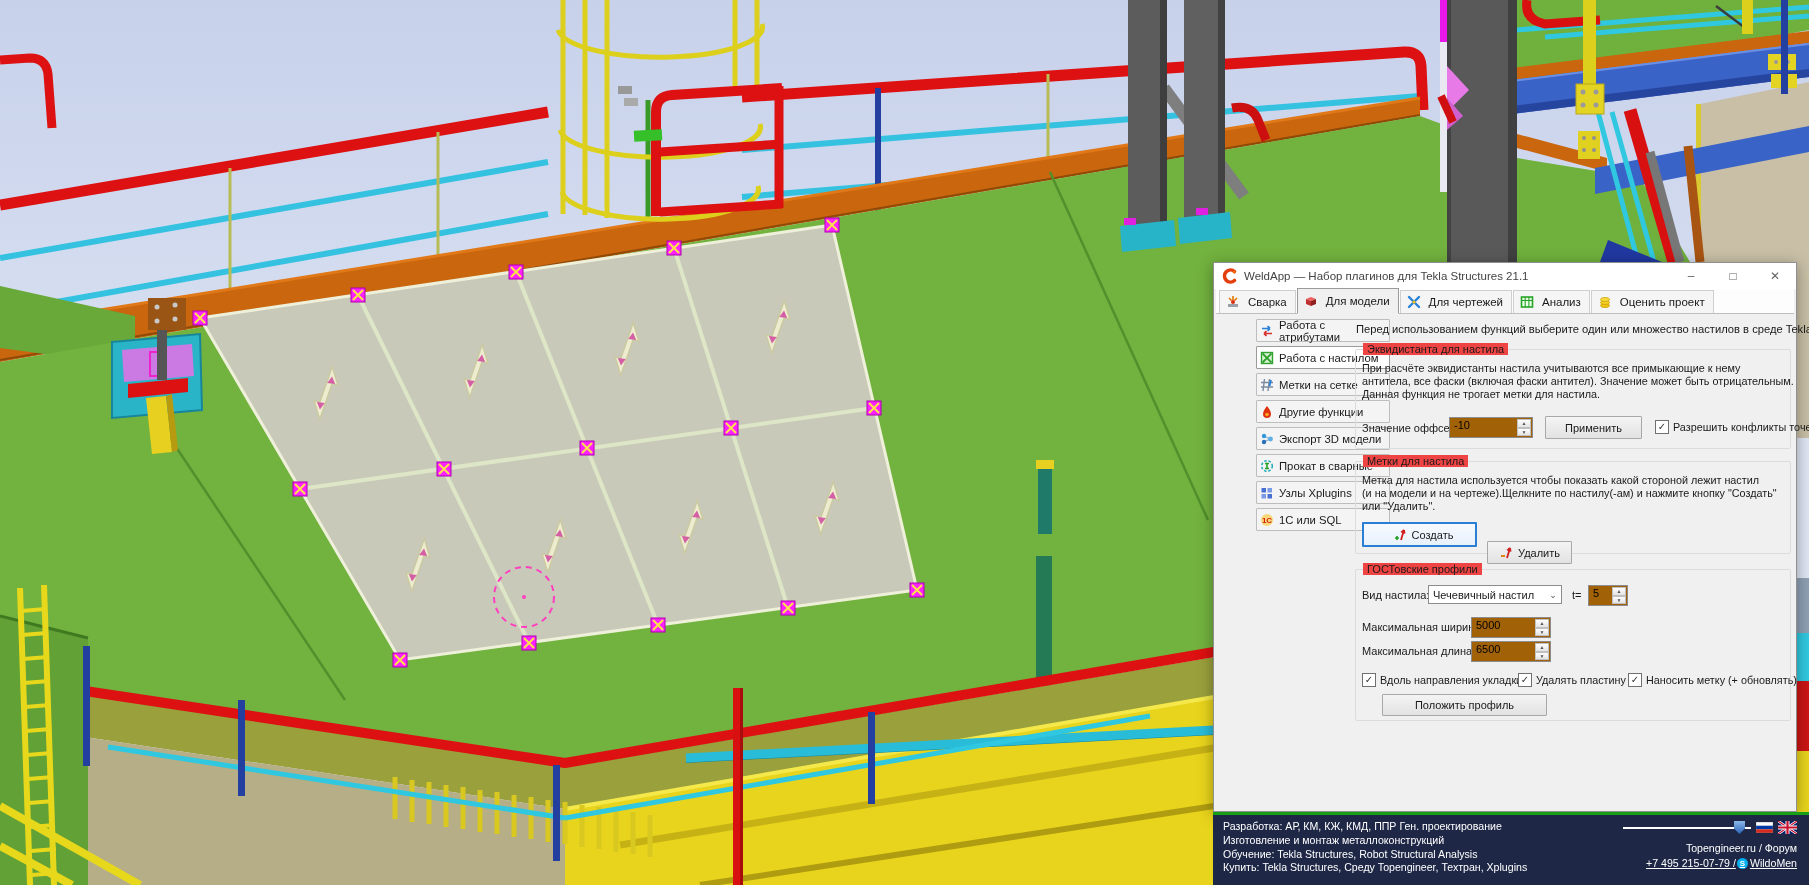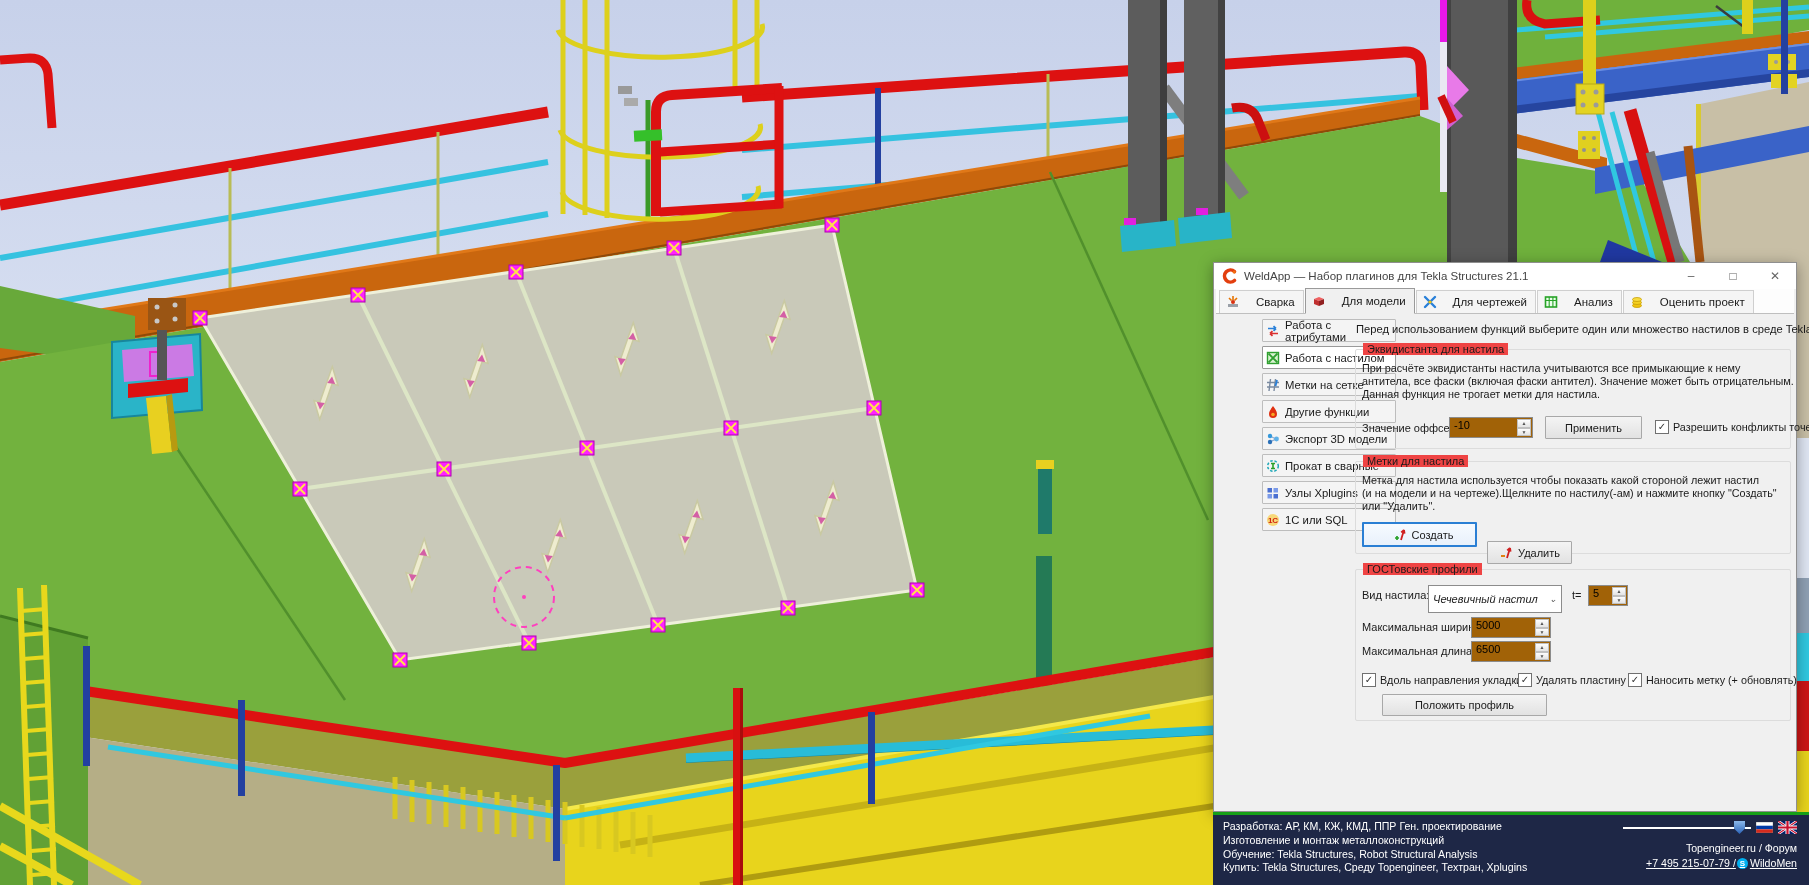--- a/index.html
+++ b/index.html
@@ -13,27 +13,27 @@
           box-shadow:0 3px 14px rgba(0,0,0,.35);font-size:11px;color:#1a1a1a;}
   .titlebar{position:absolute;left:0;top:0;right:0;height:26px;background:#ffffff;
             display:flex;align-items:center;padding-left:8px;box-sizing:border-box;}
   .titlebar .logo{width:16px;height:16px;margin-right:6px;flex:0 0 auto;}
   .titlebar .title{font-size:11.5px;color:#444;white-space:nowrap;}
   .winbtns{margin-left:auto;display:flex;height:100%;}
   .wb{width:42px;display:flex;align-items:center;justify-content:center;
       color:#666;font-size:12px;cursor:default;}
   .tabstrip{position:absolute;left:2px;top:26px;right:2px;height:25px;background:#fdfdfd;
             display:flex;align-items:flex-end;padding-left:3px;border-bottom:1px solid #bfbfbf;box-sizing:border-box;}
-  .tab{display:flex;align-items:center;gap:16px;padding:3px 8px 4px 6px;font-size:11.5px;
+  .tab{display:flex;align-items:center;gap:8px;padding:3px 8px 4px 6px;font-size:11.5px;
        background:#f5f5f5;border:1px solid #cfcfcf;border-bottom:none;margin-right:1px;height:15px;}
   .tab.active{background:#f0f0f0;border:1px solid #9a9a9a;border-bottom:1px solid #f0f0f0;
               height:17px;position:relative;top:1px;}
   .ticon{width:14px;height:14px;flex:0 0 auto;}
 
-  .side{position:absolute;left:6px;top:56px;width:134px;padding-left:42px;}
+  .side{position:absolute;left:0;top:56px;width:134px;padding-left:42px;}
   .sitem{display:flex;align-items:center;height:21px;border:1px solid #bdbdbd;background:#f4f4f4;
          margin-bottom:4px;padding-left:3px;font-size:11.3px;border-radius:1px;gap:5px;}
   .sitem.active{background:#ffffff;border-color:#9a9a9a;}
   .sicon{width:14px;height:14px;flex:0 0 auto;}
 
   .panel{position:absolute;left:140px;top:50px;right:4px;bottom:4px;}
   .intro{position:absolute;left:2px;top:10px;width:438px;font-size:11.2px;white-space:nowrap;}
   .group{position:absolute;left:1px;width:436px;border:1px solid #dcdcdc;border-radius:2px;box-sizing:border-box;}
   .gtitle{position:absolute;top:-7px;left:7px;background:#ef4444;padding:0 4px;font-size:11px;}
   .g1{top:36px;height:100px;} .g2{top:148px;height:93px;} .g3{top:256px;height:152px;padding-left:20px;}
@@ -527,21 +527,21 @@
             <path d="M2,10 H6" stroke="#e08010" stroke-width="2"></path>
           </svg>
         </span>
         <span>Удалить</span>
       </div>
     </div>
 
     <div class="group g3">
       <span class="gtitle">ГОСТовские профили</span>
       <span class="lbl" style="left:6px;top:19px;">Вид настила:</span>
-      <div class="combo" style="left:72px;top:15px;width:134px;height:28px;font-style:italic;">
+      <div class="combo" style="left:72px;top:15px;width:134px;height:19px;">
         <span>Чечевичный настил</span>
         <span class="arr">⌄</span>
       </div>
       <span class="lbl" style="left:216px;top:19px;">t=</span>
       <div class="tin" style="left:232px;top:15px;width:40px;height:21px;">
         <input readonly="" value="5" style="">
         <span class="spin">
               <b class="up"></b>
               <b class="dn"></b>
             </span>

